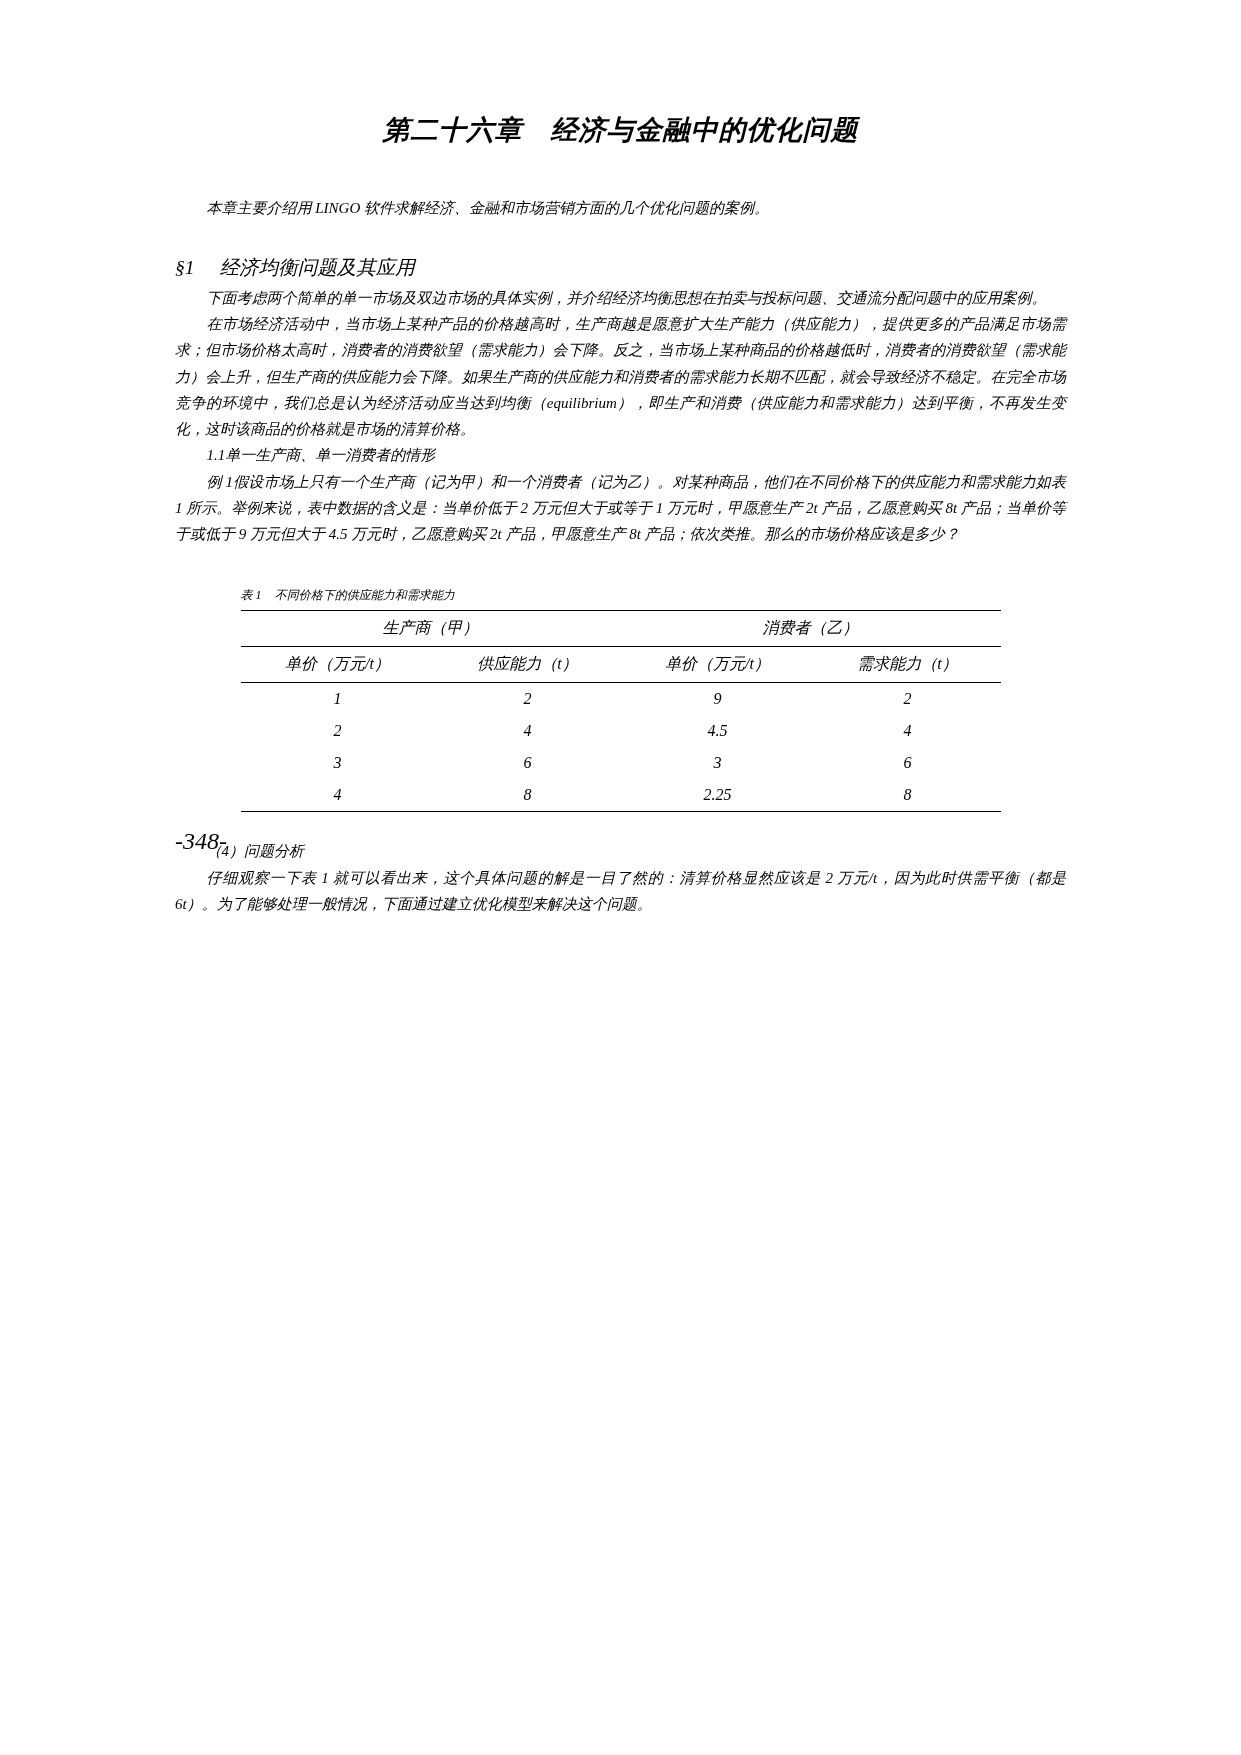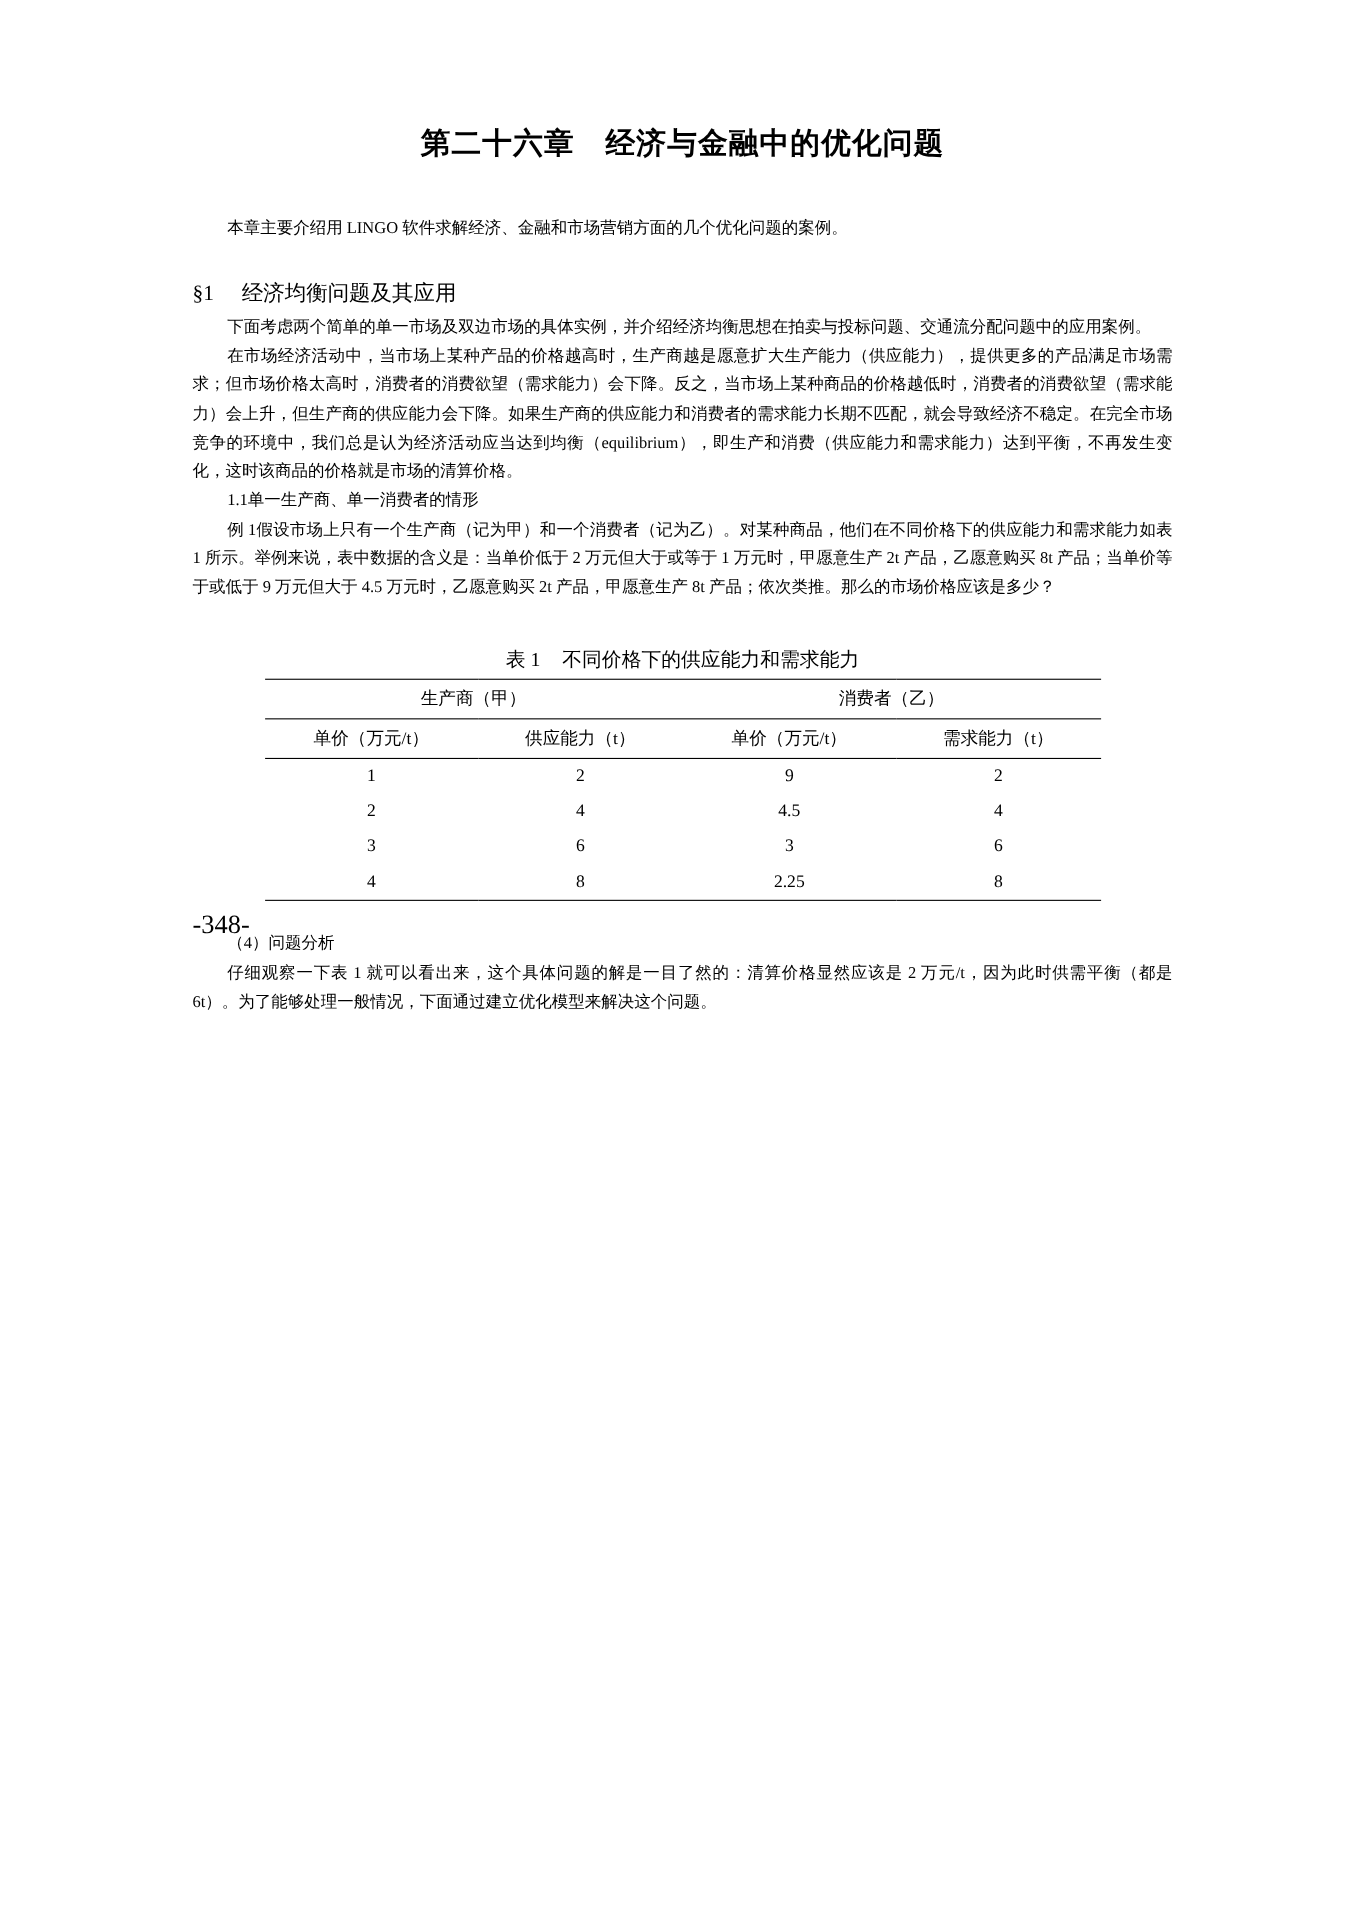--- a/index.html
+++ b/index.html
@@ -15,20 +15,21 @@
     position: relative;
     overflow: hidden;
   }
   .page {
     position: absolute;
     left: 0; top: 0;
     width: 1241px;
     height: 1283px;
     box-sizing: border-box;
     padding: 100px 175px 0 175px;
+    font-style: italic;
   }
   .chapter-title {
     text-align: center;
     font-size: 27px;
     font-weight: 600;
     letter-spacing: 1px;
     margin: 10px 0 0 0;
     line-height: 1.5;
   }
   .para {
@@ -55,22 +56,21 @@
     width: 1.3em;
   }
   .tight {
     margin-top: 0;
   }
   .table-wrap {
     margin: 40px auto 0 auto;
     width: 760px;
   }
   .table-caption {
-    text-align: center;
-    font-size: 18px;
+    font-size: 12px;
     margin-bottom: 6px;
   }
   .table-caption .gap {
     display: inline-block;
     width: 1.1em;
   }
   table.data {
     border-collapse: collapse;
     width: 100%;
     font-size: 16px;

